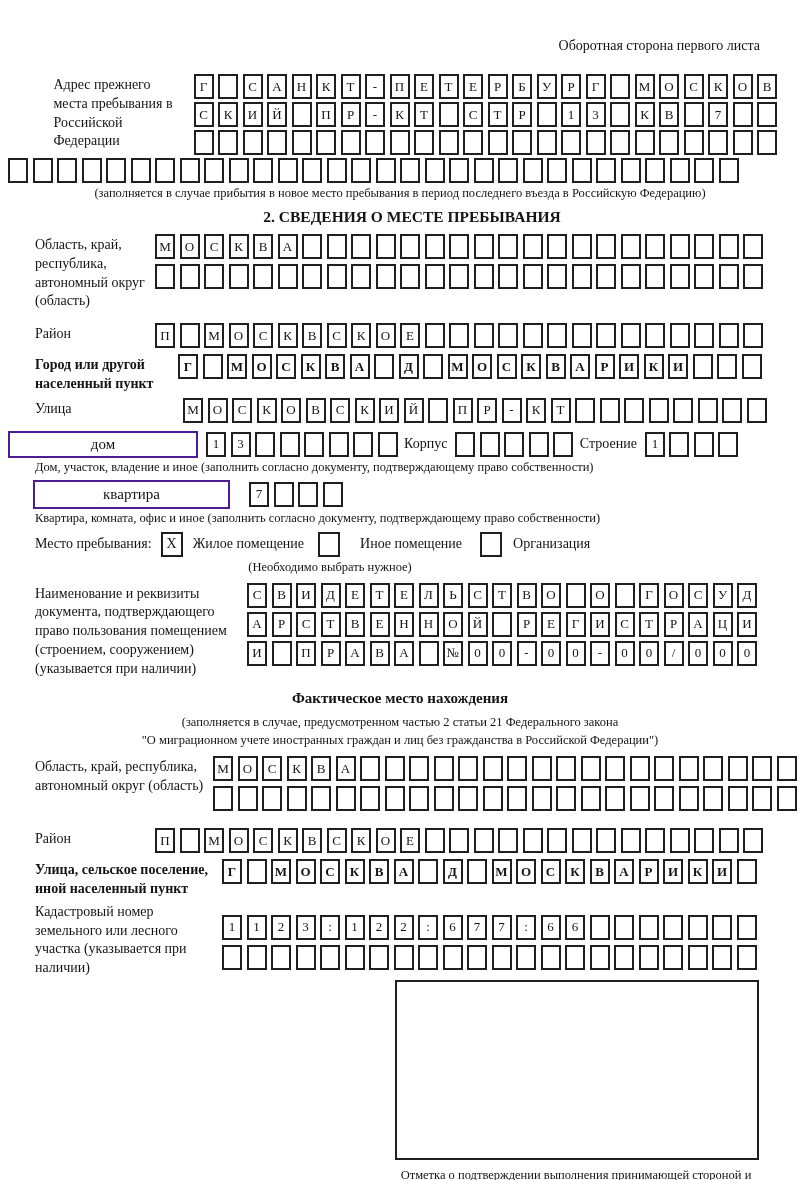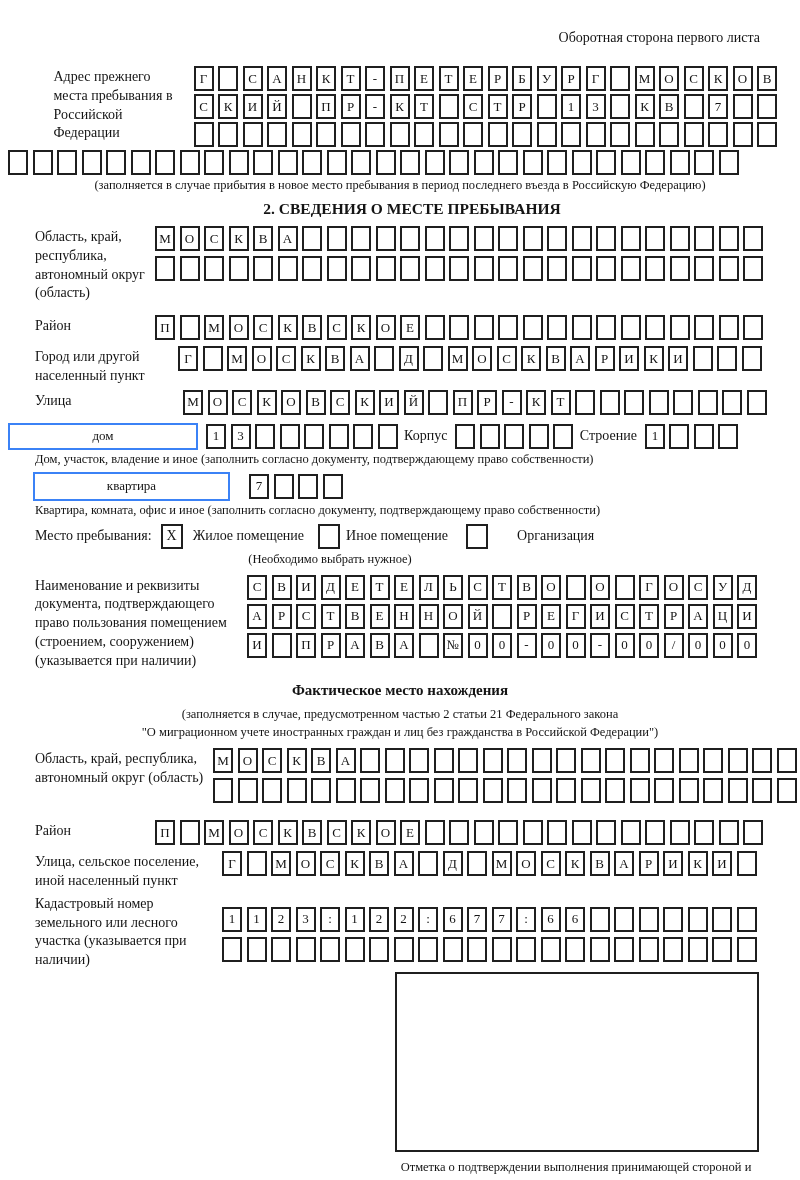--- a/index.html
+++ b/index.html
@@ -2,21 +2,21 @@
 <html><head>
 <meta charset="utf-8">
 <style>
   html,body { margin:0; padding:0; }
   body {
     width:800px; height:1180px;
     background:#ffffff; color:#141414;
     font-family:"Liberation Serif", serif;
     overflow:hidden;
   }
-  .hdr { padding:30px 40px 0 0; text-align:right; font-size:14px; }
+  .hdr { padding:38px 40px 0 0; text-align:right; font-size:14px; }
 
   .fieldrow { display:flex; margin-left:35px; }
   .flabel { flex:0 0 auto; font-size:14px; line-height:1.34; padding-top:2px; }
   .w133 { width:133px; margin-right:7px; }
   .w112 { width:112px; margin-right:8px; }
   .w135 { width:135px; margin-right:8px; }
   .w170 { width:170px; margin-right:8px; }
   .w180 { width:180px; margin-right:7px; }
   .w205 { width:205px; margin-right:7px; }
 
@@ -29,28 +29,28 @@
     font-size:13px;
   }
   .fullrow { margin-left:8px; margin-top:0px; }
 
   .caption { font-size:12.5px; }
   .center { text-align:center; margin-top:3px; }
   .left-cap { margin:2px 0 5px 35px; }
 
   .sec-title { text-align:center; font-weight:bold; font-size:15.5px; margin:7px 0 8px 0;padding-left:24px; }
   .sub-title { text-align:center; font-weight:bold; font-size:15px; margin:12px 0 8px 0; } .mt8 { margin-top:8px; } .mt12 { margin-top:12px; }
-  .mt4 { margin-top:4px;gap:28px; } .mt3 { margin-top:3px; } .mt2 { margin-top:2px; }
+  .mt4 { margin-top:4px;gap:28px; } .mt3 { margin-top:3px;font-weight:bold; } .mt2 { margin-top:2px; }
   .rowsgap .cells { margin-bottom:5px; }
 
   .houserow { display:flex; align-items:center; margin:5px 0 0 8px; }
   .widebox {
-    box-sizing:border-box; border:2px solid #3b82f6;
+    box-sizing:border-box; border:2px solid #4c1d95;
     display:flex; align-items:center; justify-content:center;
-    font-size:13px; flex:0 0 auto;
+    font-size:15px; flex:0 0 auto;
   }
   .housebox { width:190px; height:27px; margin-right:8px; }
   .aptrow { display:flex; align-items:center; margin:2px 0 0 33px;gap:7px; }
   .aptbox { width:197px; height:29px; margin-right:12px; }
   .inline-label { font-size:14px; margin:0 8px 0 2px; flex:0 0 auto; }
 
   .stayrow { display:flex; align-items:center; margin:6px 0 0 35px; font-size:14px; }
   .chk {
     box-sizing:border-box; width:22px; height:25px; border:2px solid #1f1f1f;
     display:inline-flex; align-items:center; justify-content:center;
@@ -377,23 +377,23 @@
         <div class="cell"></div>
       </div>
   </div>
   <div class="caption left-cap">Квартира, комната, офис и иное (заполнить согласно документу, подтверждающему право собственности)</div>
 
   <div class="stayrow">
     <span>Место пребывания:</span>
     <span class="chk" style="margin-left:9px;">X</span>
     <span style="margin-left:10px;">Жилое помещение</span>
     <span class="chk" style="margin-left:14px;"></span>
-    <span style="margin-left:6px;">Иное помещение</span>
+    <span style="margin-left:20px;">Иное помещение</span>
     <span class="chk" style="margin-left:18px;"></span>
-    <span style="margin-left:29px;font-family:Liberation Serif, serif;">Организация</span>
+    <span style="margin-left:11px;font-family:Liberation Serif, serif;">Организация</span>
   </div>
   <div class="staynote">(Необходимо выбрать нужное)</div>
 
   <div class="fieldrow mt8">
     <div class="flabel w205">Наименование и реквизиты документа, подтверждающего право пользования помещением (строением, сооружением) (указывается при наличии)</div>
     <div>
       <div class="cells" style="margin-bottom:4px;">
           <div class="cell">С</div>
           <div class="cell">В</div>
           <div class="cell">И</div>

